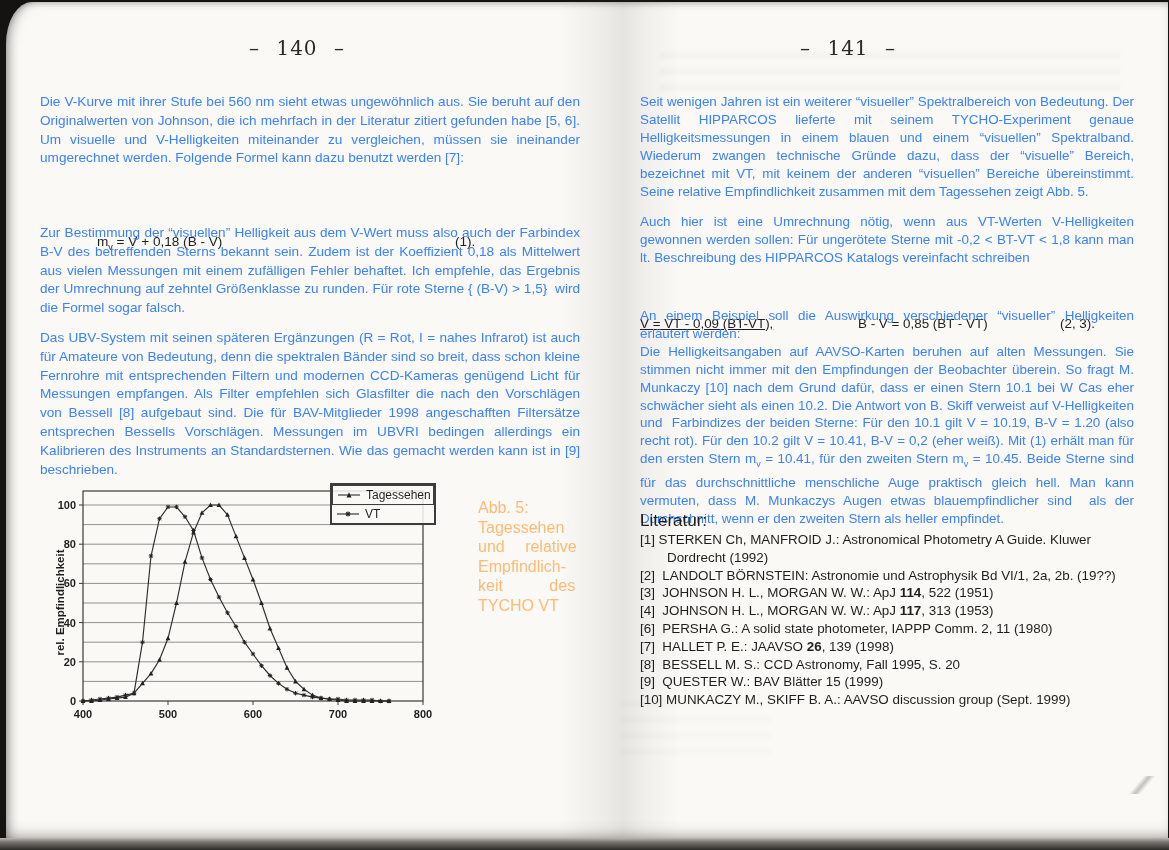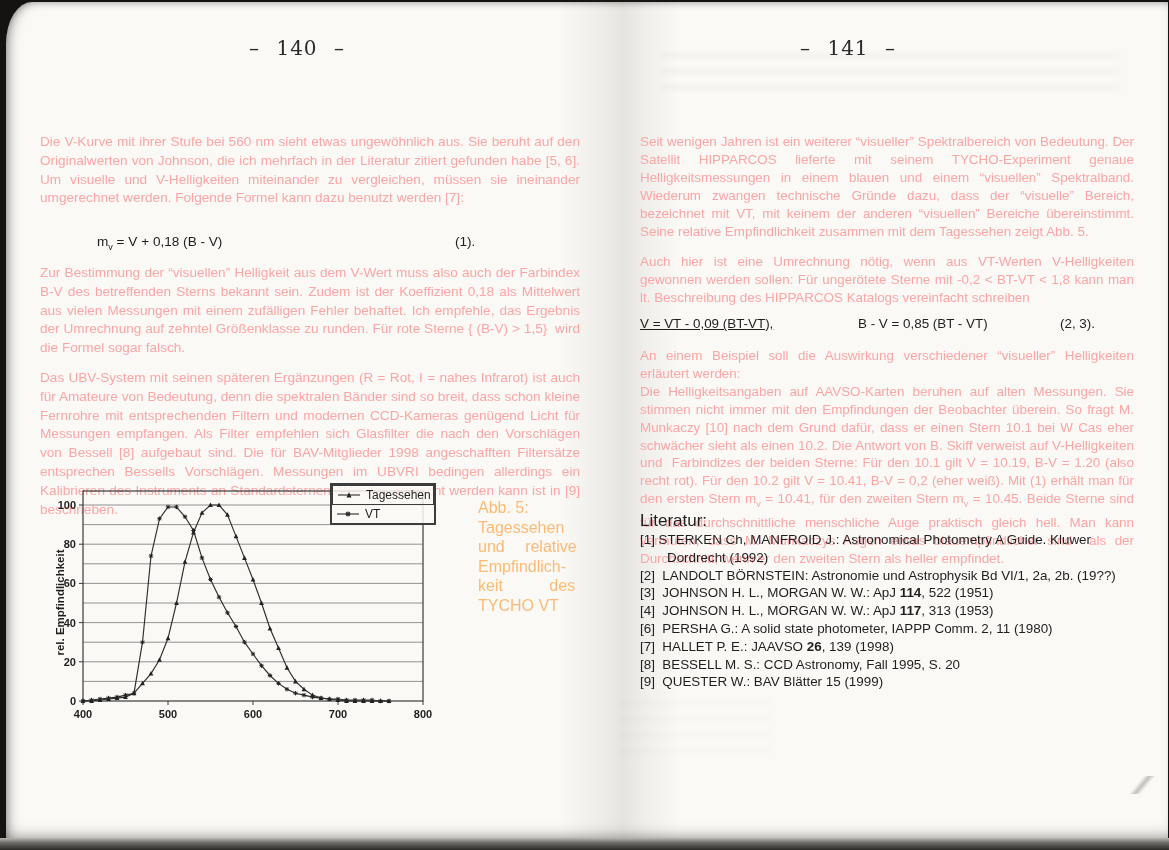--- a/index.html
+++ b/index.html
@@ -32,21 +32,21 @@
   .corner-mark{
     position:absolute;left:1118px;top:776px;width:46px;height:18px;
     background:linear-gradient(130deg,rgba(0,0,0,0) 42%,rgba(90,88,84,0.35) 52%,rgba(0,0,0,0) 62%);
   }
   .page-number{
     position:absolute;width:140px;text-align:center;
     font-family:"DejaVu Serif",serif;font-size:20px;color:#2a2a2a;
     word-spacing:9px;letter-spacing:1px;
   }
   .para{
-    position:absolute;text-align:justify;color:#fca5a5;white-space:pre-wrap;margin-top:40px;
+    position:absolute;text-align:justify;color:#3b82f6;white-space:pre-wrap;
   }
   .lp{left:40px;width:540px;font-size:13.6px;line-height:18.8px;}
   .rp{left:640px;width:494px;font-size:13.4px;line-height:17.9px;}
   .formula-row{position:absolute;color:#1f1f1f;}
   .formula-row span{position:absolute;white-space:nowrap;margin-top:44px;}
   sub{font-size:9px;}
   
   .chart-figure{position:absolute;left:45px;top:479px;width:392px;height:268px;}
   #chart-svg{position:absolute;left:0;top:0;}
   #chart-svg text.tick{font:bold 11px "Liberation Sans",sans-serif;fill:#1f1f1f;}
@@ -449,16 +449,17 @@
   <div class="references">
     <div class="reference">[1] STERKEN Ch, MANFROID J.: Astronomical Photometry A Guide. Kluwer
 Dordrecht (1992)</div>
     <div class="reference">[2]  LANDOLT BÖRNSTEIN: Astronomie und Astrophysik Bd VI/1, 2a, 2b. (19??)</div>
     <div class="reference">[3]  JOHNSON H. L., MORGAN W. W.: ApJ <b>114</b>, 522 (1951)</div>
     <div class="reference">[4]  JOHNSON H. L., MORGAN W. W.: ApJ <b>117</b>, 313 (1953)</div>
     <div class="reference">[6]  PERSHA G.: A solid state photometer, IAPPP Comm. 2, 11 (1980)</div>
     <div class="reference">[7]  HALLET P. E.: JAAVSO <b>26</b>, 139 (1998)</div>
     <div class="reference">[8]  BESSELL M. S.: CCD Astronomy, Fall 1995, S. 20</div>
     <div class="reference">[9]  QUESTER W.: BAV Blätter 15 (1999)</div>
+    <div class="reference">[10] MUNKACZY M., SKIFF B. A.: AAVSO discussion group (Sept. 1999)</div>
   </div>
 </div>
 
 <div class="bottom-band"></div>
 
 </body></html>

